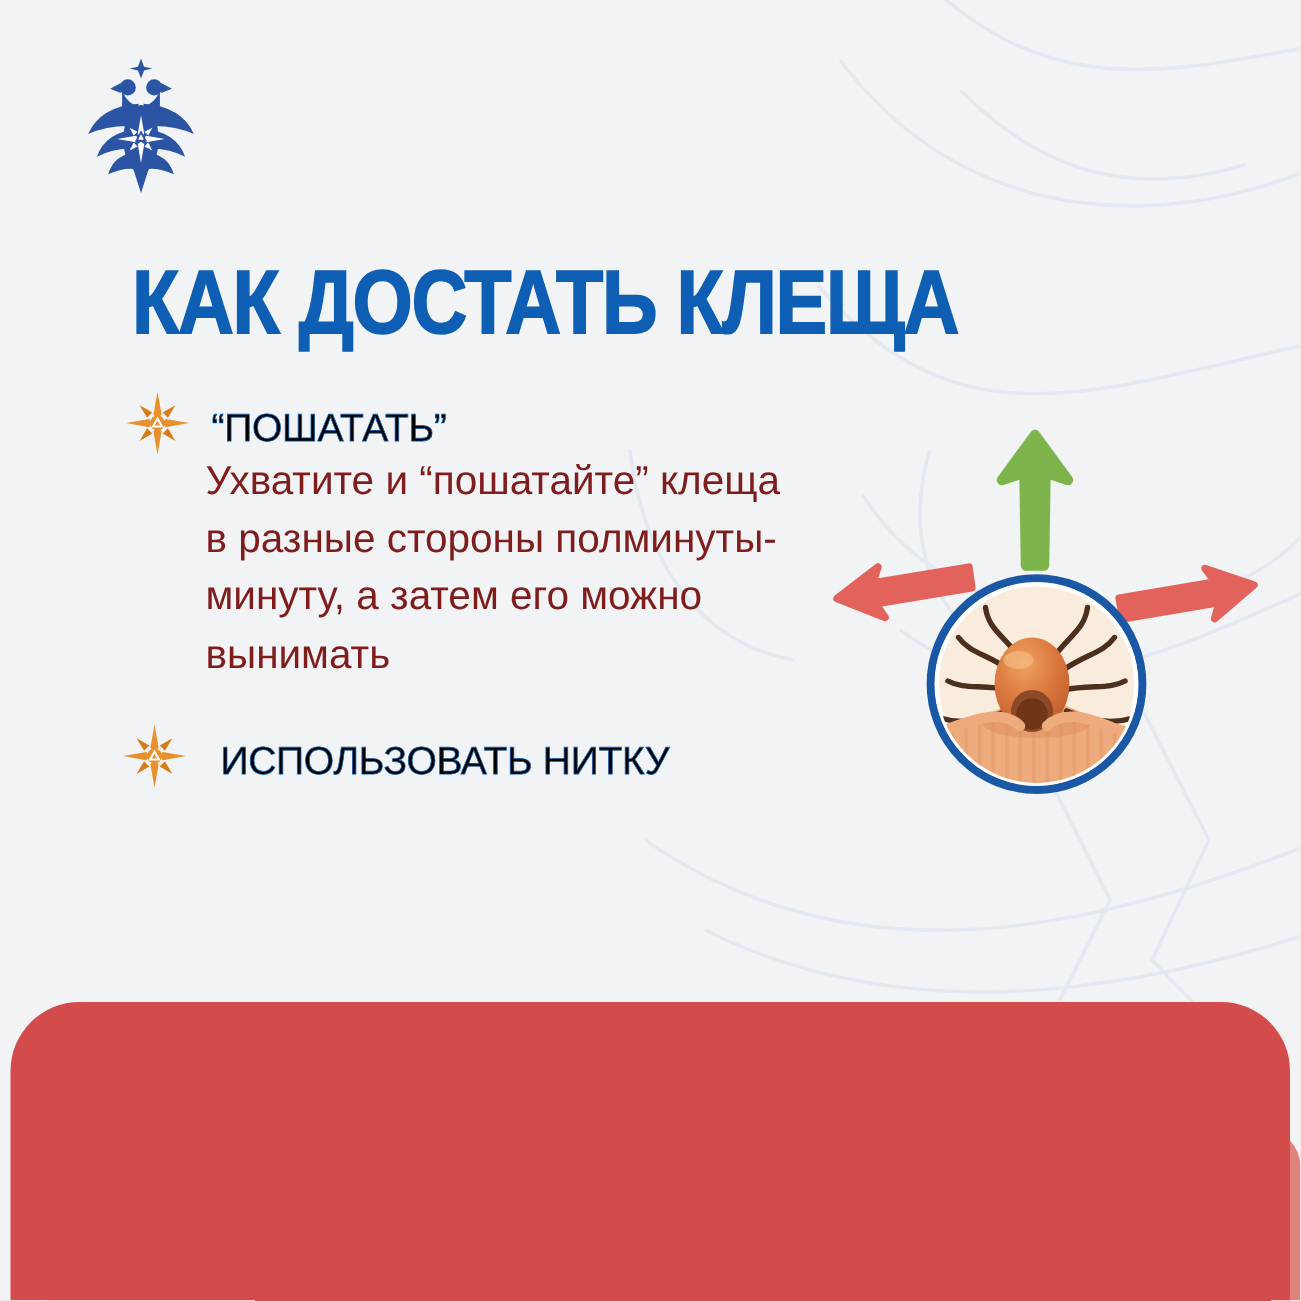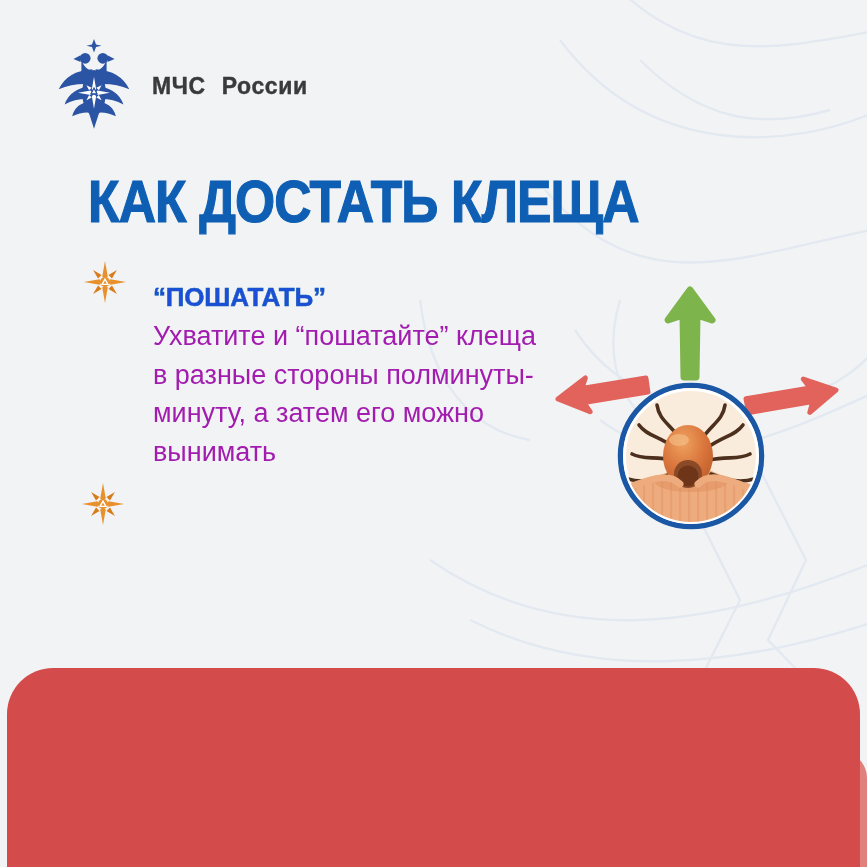--- a/index.html
+++ b/index.html
@@ -16,25 +16,25 @@
 
   
   .title{position:absolute;left:88px;top:172px;margin:0;font-size:60px;line-height:60px;
          font-weight:bold;color:#0e5fb3;letter-spacing:-1px;-webkit-text-stroke:1.2px #0e5fb3;
          transform:scaleX(.86);transform-origin:left top;white-space:nowrap;}
 
   
   .star-icon{position:absolute;width:44px;height:44px;}
   .star-1{left:83px;top:260px;}
   .star-2{left:81px;top:482px;}
-  .tip-heading{position:absolute;margin:16px;font-size:26px;line-height:30px;font-weight:bold;
-               color:#1d4ed8;-webkit-text-stroke:.5px #0e5fb3;letter-spacing:-.2px;white-space:nowrap;}
+  .tip-heading{position:absolute;margin:4px;font-size:26px;line-height:30px;font-weight:normal;
+               color:#000000;-webkit-text-stroke:.5px #0e5fb3;letter-spacing:-.2px;white-space:nowrap;}
   .h2-1{left:137px;top:266px;}
   .h2-2{left:143px;top:488px;}
-  .tip-body{position:absolute;margin:16px;font-size:27px;line-height:38.5px;color:#a21caf;
+  .tip-body{position:absolute;margin:0;font-size:27px;line-height:38.5px;color:#7f1d1d;
             white-space:pre-line;}
   .p-1{left:137px;top:301px;width:440px;}
   .p-2{left:143px;top:524px;width:470px;}
 
   
   .illustration{position:absolute;left:540px;top:278px;width:327px;height:262px;}
 
   
   .card-back{position:absolute;left:30px;top:752px;width:837px;height:115px;background:#e0817c;
              border-radius:0 26px 0 0;}
@@ -84,21 +84,20 @@
         <polygon points="50,83 52.6,68 50,66 47.4,68"></polygon>
         <polygon points="31,64 46,61.4 48,64 46,66.6"></polygon>
         <polygon points="69,64 54,61.4 52,64 54,66.6"></polygon>
         <polygon points="59,55 52.8,58.2 55.8,61.2"></polygon>
         <polygon points="41,55 47.2,58.2 44.2,61.2"></polygon>
         <polygon points="59,73 52.8,69.8 55.8,66.8"></polygon>
         <polygon points="41,73 47.2,69.8 44.2,66.8"></polygon>
       </g>
       <path d="M50,58.5 L53.6,65.3 L46.4,65.3 Z" fill="#ffffff" stroke="#2b54a4" stroke-width="1.5"></path>
     </svg>
-    <div class="brand-name">МЧС России</div>
   </header>
 
   <h1 class="title">КАК ДОСТАТЬ КЛЕЩА</h1>
 
   <svg class="star-icon star-1" viewBox="-24 -24 48 48">
     <g fill="#e8912c">
       <polygon points="0,-23 3,-6 0,-3.6 -3,-6"></polygon>
         <polygon points="0,23 3,6 0,3.6 -3,6"></polygon>
       <polygon points="-23,0 -6,3 -3.6,0 -6,-3"></polygon>
         <polygon points="23,0 6,3 3.6,0 6,-3"></polygon>
@@ -127,20 +126,21 @@
     </g>
     <g fill="#d97c18">
       <polygon points="-13,-13 -3.8,-7.6 -7.6,-3.8"></polygon>
         <polygon points="13,-13 3.8,-7.6 7.6,-3.8"></polygon>
       <polygon points="-13,13 -3.8,7.6 -7.6,3.8"></polygon>
         <polygon points="13,13 3.8,7.6 7.6,3.8"></polygon>
     </g>
     <circle r="5.4" fill="#e8912c"></circle>
     <path d="M0,-3.2 L3.2,2.6 L-3.2,2.6 Z" fill="none" stroke="#ffffff" stroke-width="1.5"></path>
   </svg>
+  <h2 class="tip-heading h2-2">ИСПОЛЬЗОВАТЬ НИТКУ</h2>
 
   <svg class="illustration" viewBox="0 0 327 262">
     <defs>
       <radialGradient id="tickBody" cx="40%" cy="28%" r="80%">
         <stop offset="0%" stop-color="#efa261"></stop>
           <stop offset="55%" stop-color="#d9753c"></stop>
         <stop offset="100%" stop-color="#bd5c2a"></stop>
       </radialGradient>
       <clipPath id="circClip">
           <circle cx="151" cy="178" r="66"></circle>

